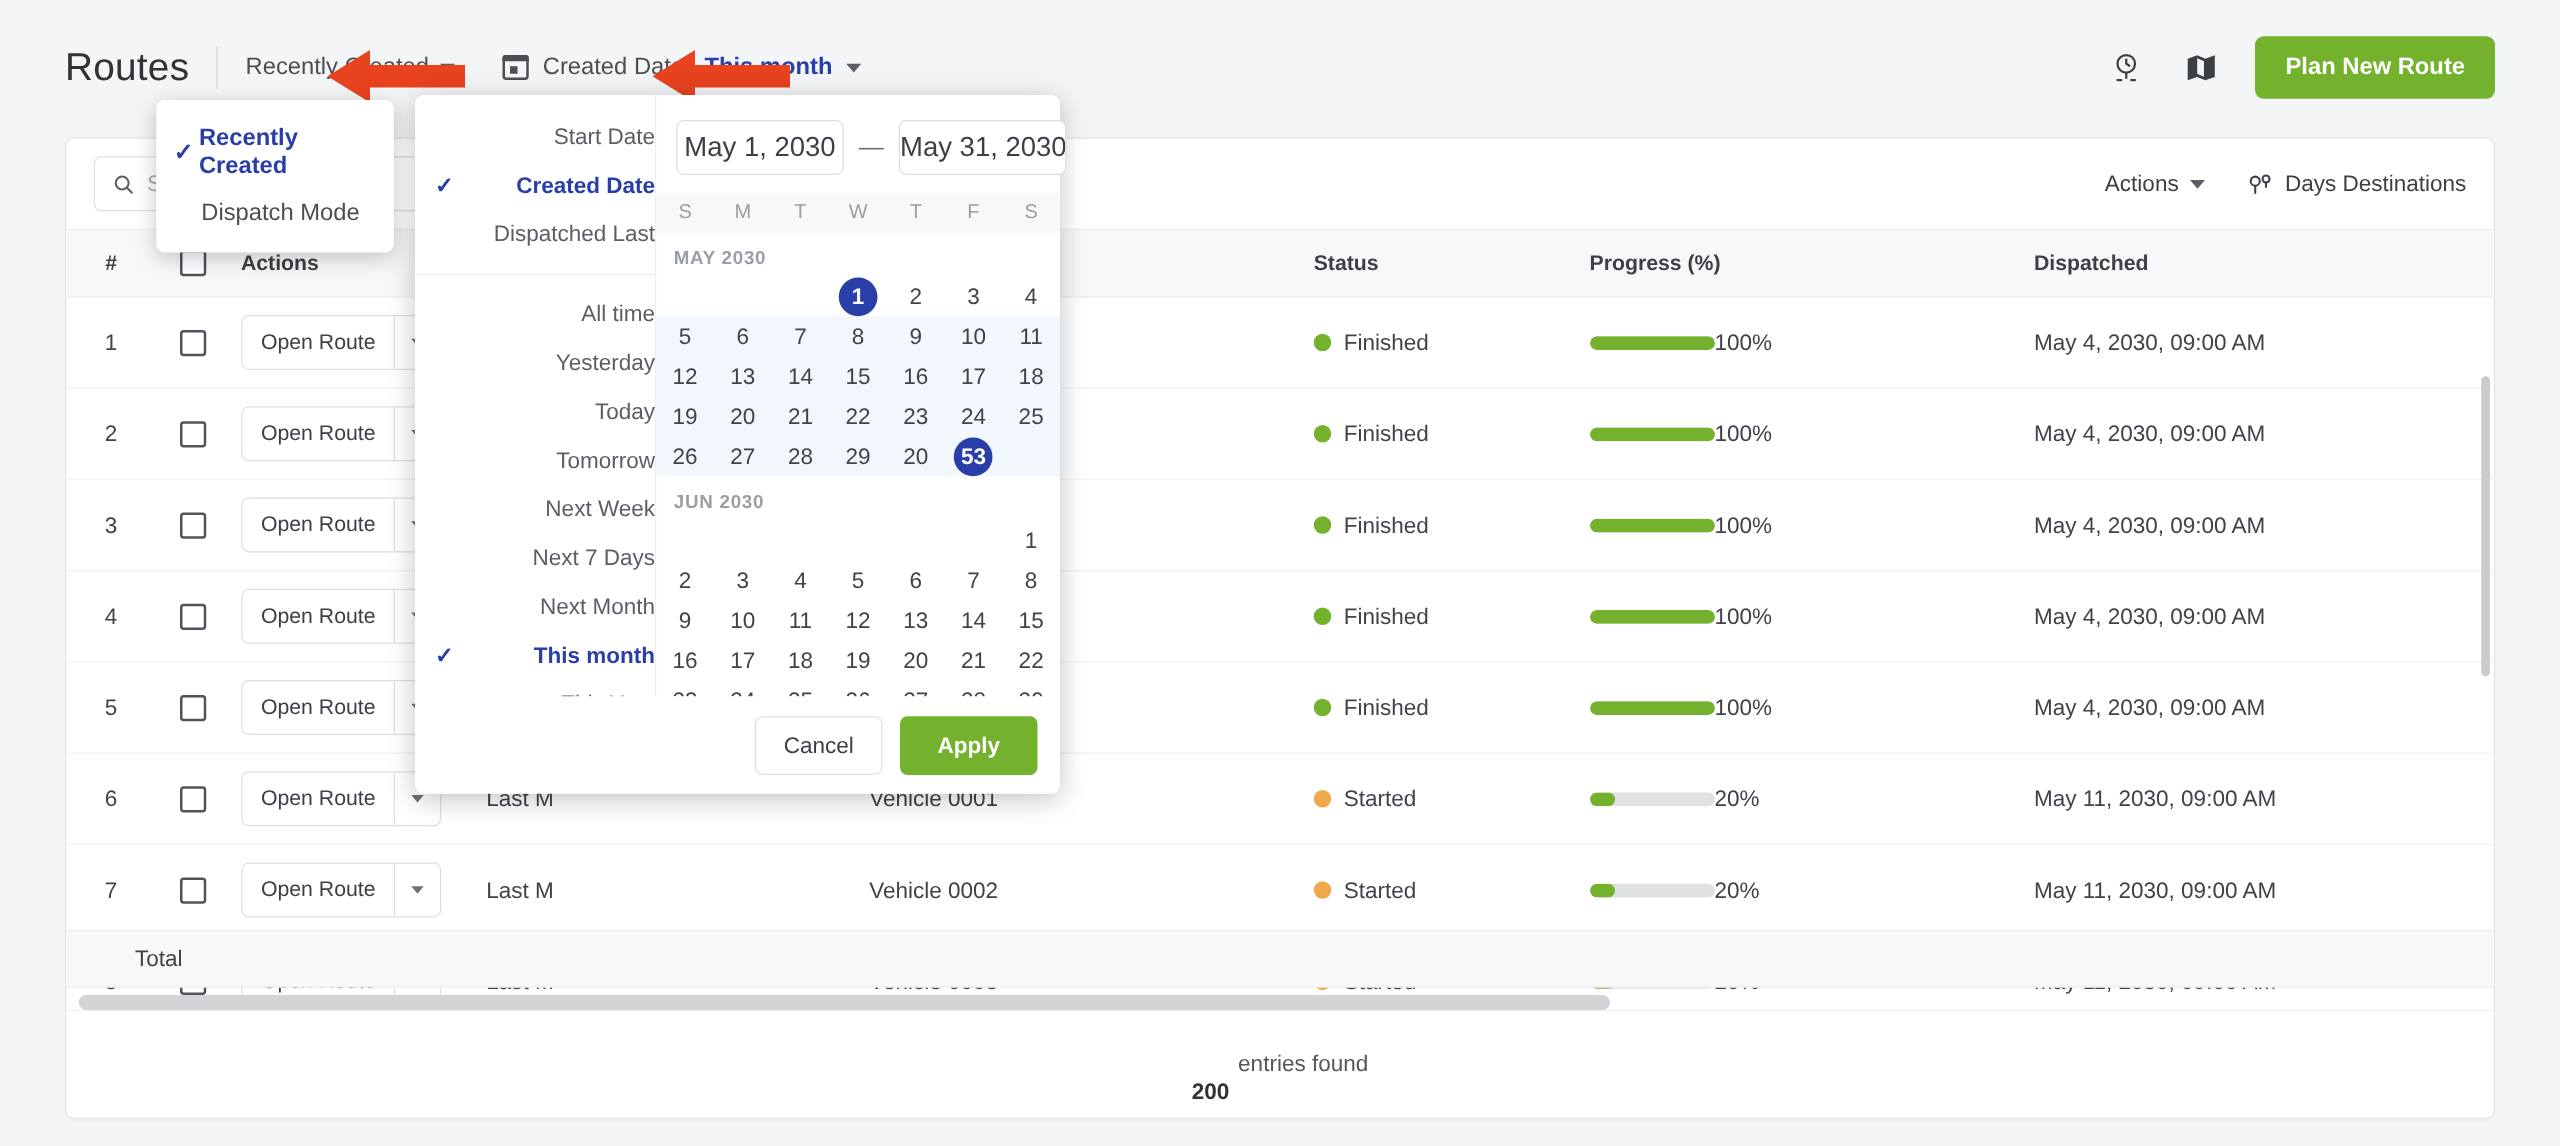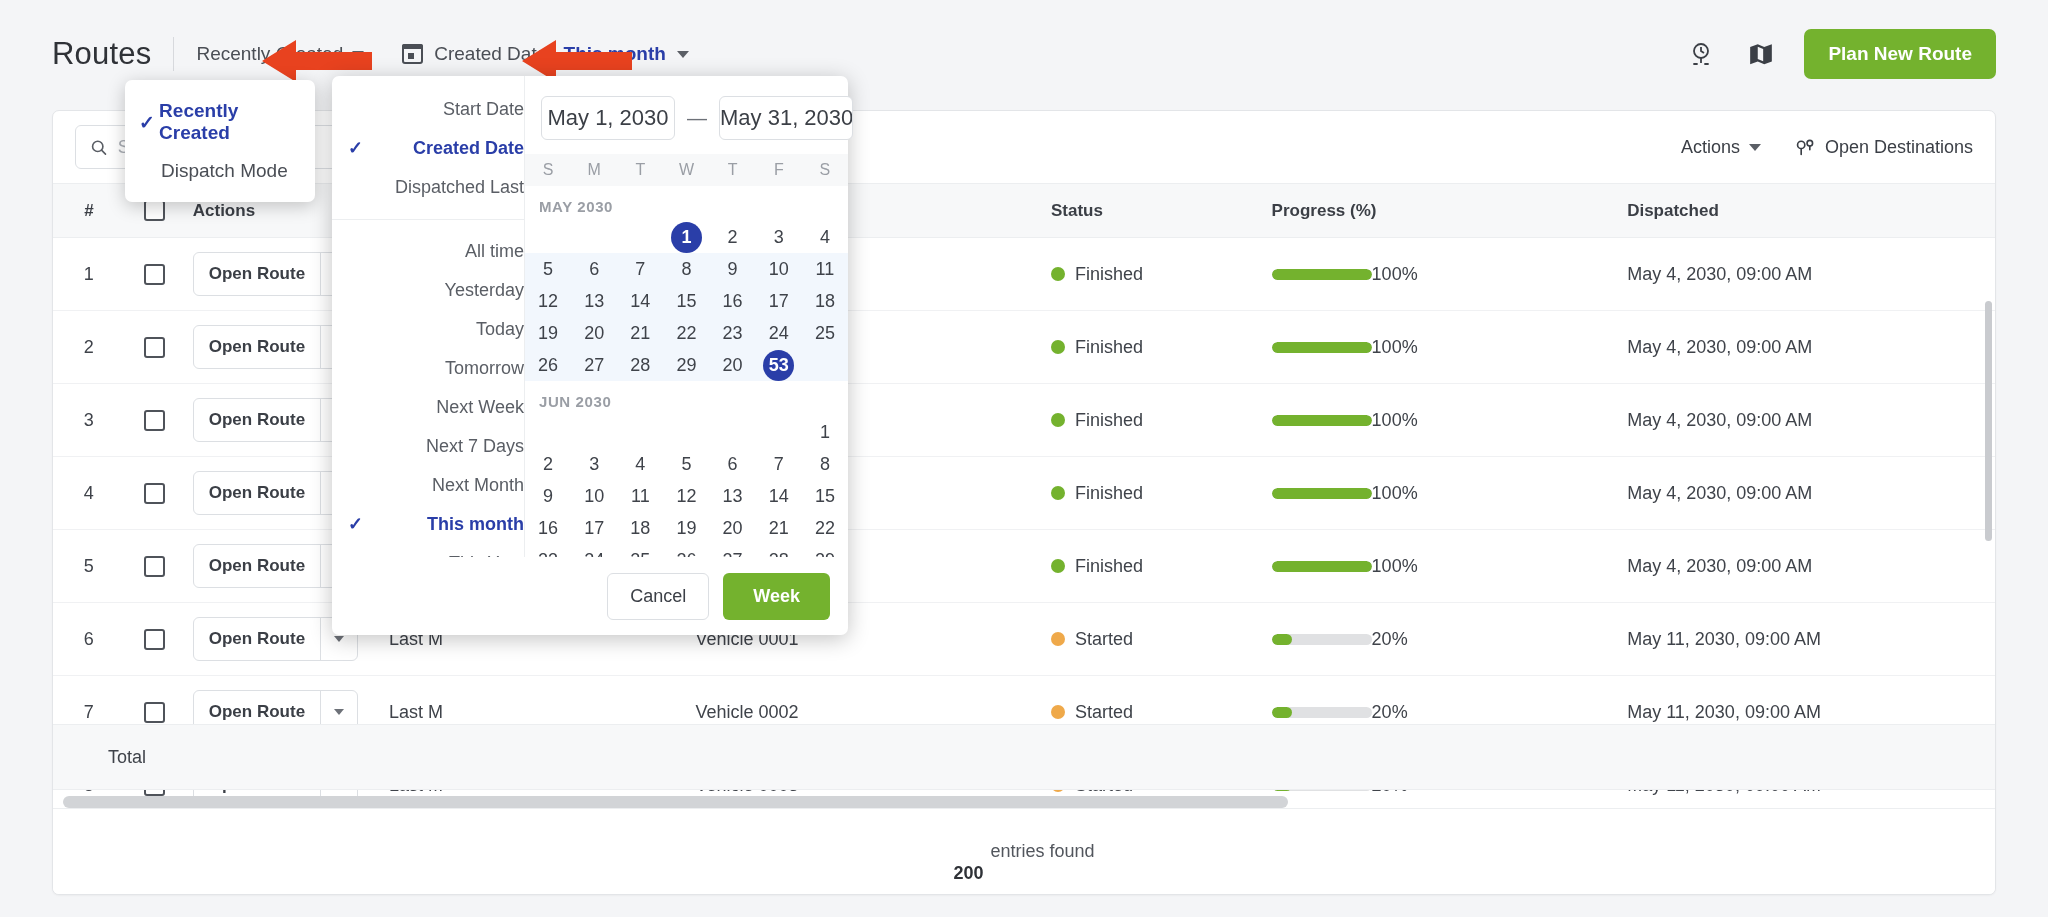--- a/index.html
+++ b/index.html
@@ -69,33 +69,33 @@
   .c-act  { width: 160px; }
   .c-name { width: 250px; }
   .c-veh  { width: 290px; }
   .c-sta  { width: 180px; }
   .c-pro  { width: 290px; }
   .c-dis  { width: 300px; }
   thead th.c-num, thead th.c-chk { text-align: center; }
 
   .chk { width: 21px; height: 21px; border: 2px solid #4f535a; border-radius: 3px; display: inline-block; vertical-align: middle; cursor: pointer; background:#fff;}
   .split { display: inline-flex; border: 1px solid #dcdfe3; border-radius: 6px; overflow: hidden; background: #fff; }
-  .split .main { font-size: 17px; font-weight: 700; color: #3b3f46; padding: 11px 15px; cursor: pointer; }
+  .split .main { font-size: 17px; font-weight: 400; color: #3b3f46; padding: 11px 15px; cursor: pointer; }
   .split .arw { border-left: 1px solid #dcdfe3; padding: 11px 13px; display: flex; align-items: center; cursor: pointer; }
   .chev { width: 0; height: 0; border-left: 5px solid transparent; border-right: 5px solid transparent; border-top: 6px solid #6d7178; }
 
   .dot { width: 14px; height: 14px; border-radius: 50%; display: inline-block; margin-right: 10px; vertical-align: -1px; }
   .bar { display: inline-block; width: 100px; height: 11px; border-radius: 6px; background: #e0e1e3; vertical-align: middle; overflow: hidden; }
   .bar > i { display: block; height: 100%; border-radius: 6px; background: #74b22e; }
   .pct { font-size: 18px; }
   .disp-btn { display: inline-flex; align-items: center; gap: 8px; border: 1px solid #dcdfe3; border-radius: 6px; padding: 10px 16px; font-size: 17px; font-weight: 700; background: #fff; cursor: pointer;}
 
   
   .totalbar {
-    position: absolute; left: 0; bottom: 104px; width: 100%; height: 66px;
+    position: absolute; left: 0; bottom: 104px; width: 100%; height: 46px;
     background: #f7f8f9; border-top: 1px solid #eceef0; border-bottom: 1px solid #eceef0;
     display: flex; align-items: center; padding-left: 55px; font-size: 18px; color: #3f434a;
   }
   .hscroll { position: absolute; left: 0; bottom: 86px; width: 100%; height: 12px; }
   .hscroll i { display:block; margin: 0 10px; height: 12px; border-radius: 6px; background: #d2d4d7; width: 1225px; }
   .entries {
     position: absolute; left: 0; bottom: 0; width: 100%; height: 86px;
     display: flex; align-items: center; justify-content: center; gap: 7px;
     font-size: 18px; color: #52565d; background: #fff; border-top: 1px solid #eceef0;
   }
@@ -197,21 +197,21 @@
           <span>Actions</span>
           <span class="caret"></span>
         </div>
         <div class="tb-item">
           <svg width="21" height="19" viewBox="0 0 24 22" fill="none" stroke="#3b3f46" stroke-width="1.9">
             <circle cx="7" cy="8" r="4.2"></circle>
               <path d="M7 12.5V19" stroke-linecap="round"></path>
             <circle cx="17" cy="6" r="3.2"></circle>
               <path d="M17 9.5v4" stroke-linecap="round"></path>
           </svg>
-          <span>Open Destinations</span>
+          <span>Days Destinations</span>
         </div>
       </div>
     </div>
 
     <table>
       <thead>
           <tr>
         <th class="c-num">#</th>
         <th class="c-chk">
           <span class="chk"></span>
@@ -634,21 +634,21 @@
               </div>
               <div class="day">
                 <span class="pill">29</span>
               </div>
             </div>
           </div>
       </div>
     </div>
     <div class="dp-foot">
       <button class="btn-cancel">Cancel</button>
-      <button class="btn-apply">Week</button>
+      <button class="btn-apply">Apply</button>
     </div>
   </div>
 
   <div class="arrow" id="arrows" style="left: 0px; top: 0px; width: 2048px; height: 917px; pointer-events: none;">
       <div style="position: absolute; left: 262px; top: 38px;">
         <svg width="110" height="46" viewBox="0 0 110 46">
           <path d="M0 23 L34 2 L34 14 L110 14 L110 32 L34 32 L34 44 Z" fill="#e8421f"></path>
         </svg>
       </div>
       <div style="position: absolute; left: 522px; top: 38px;">

